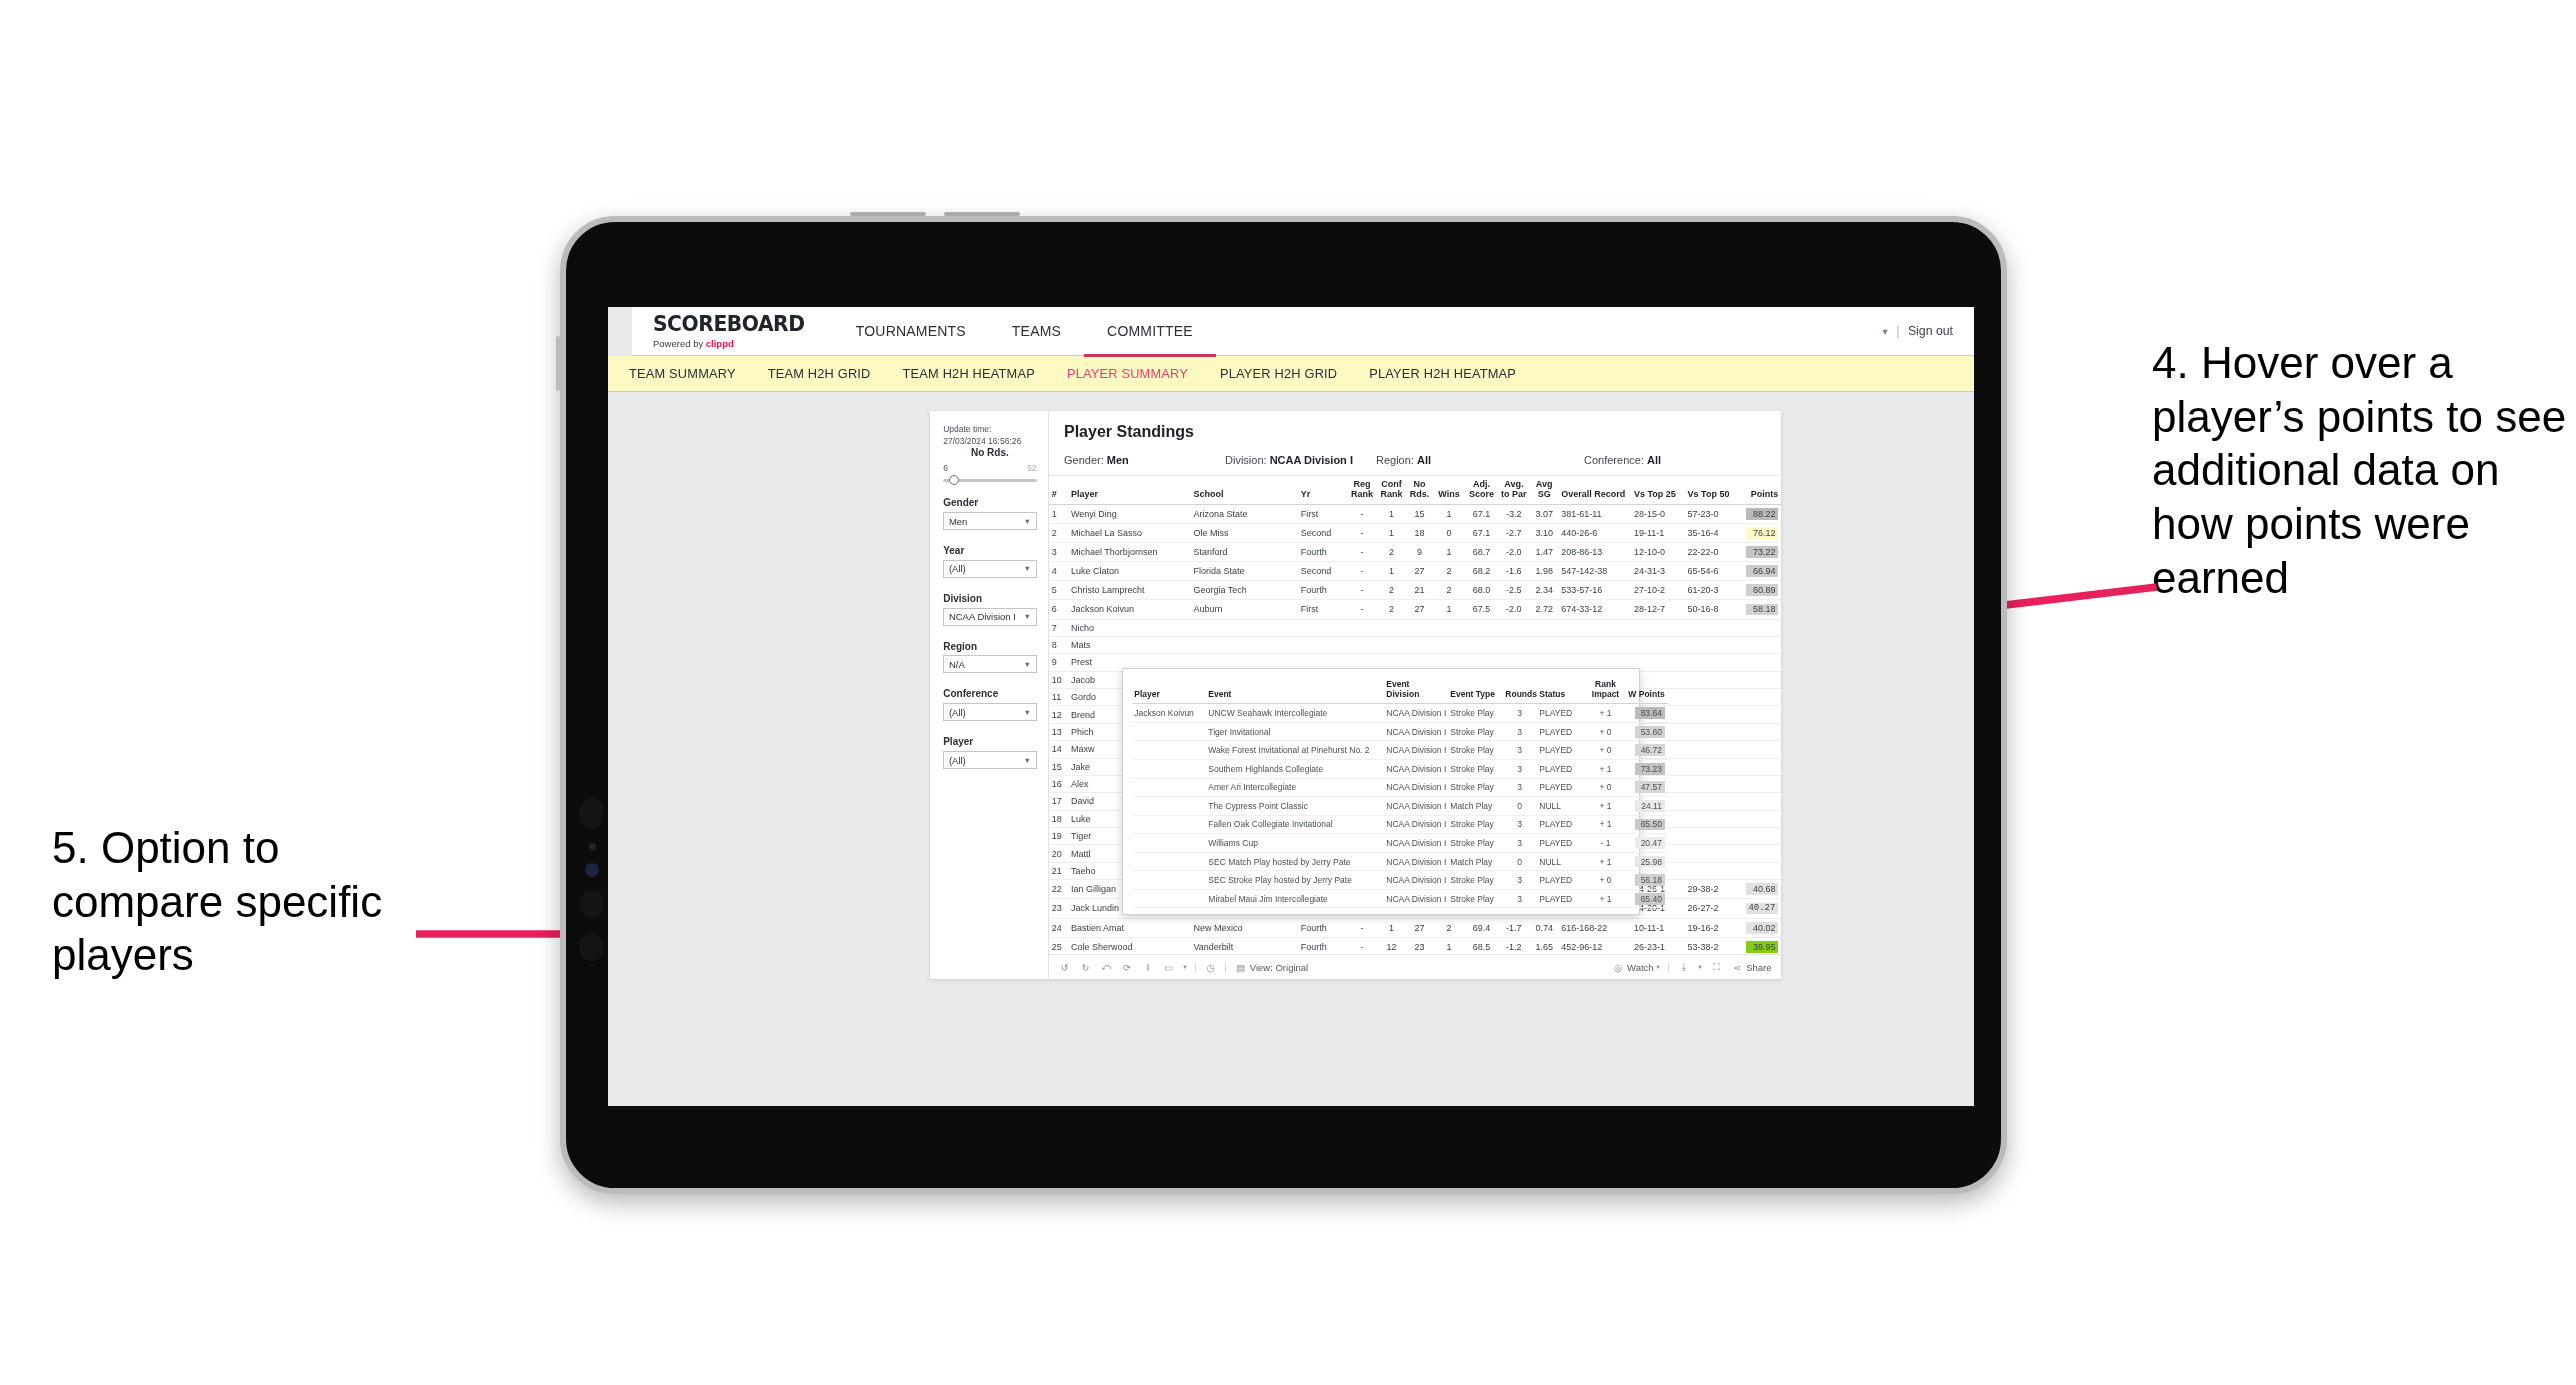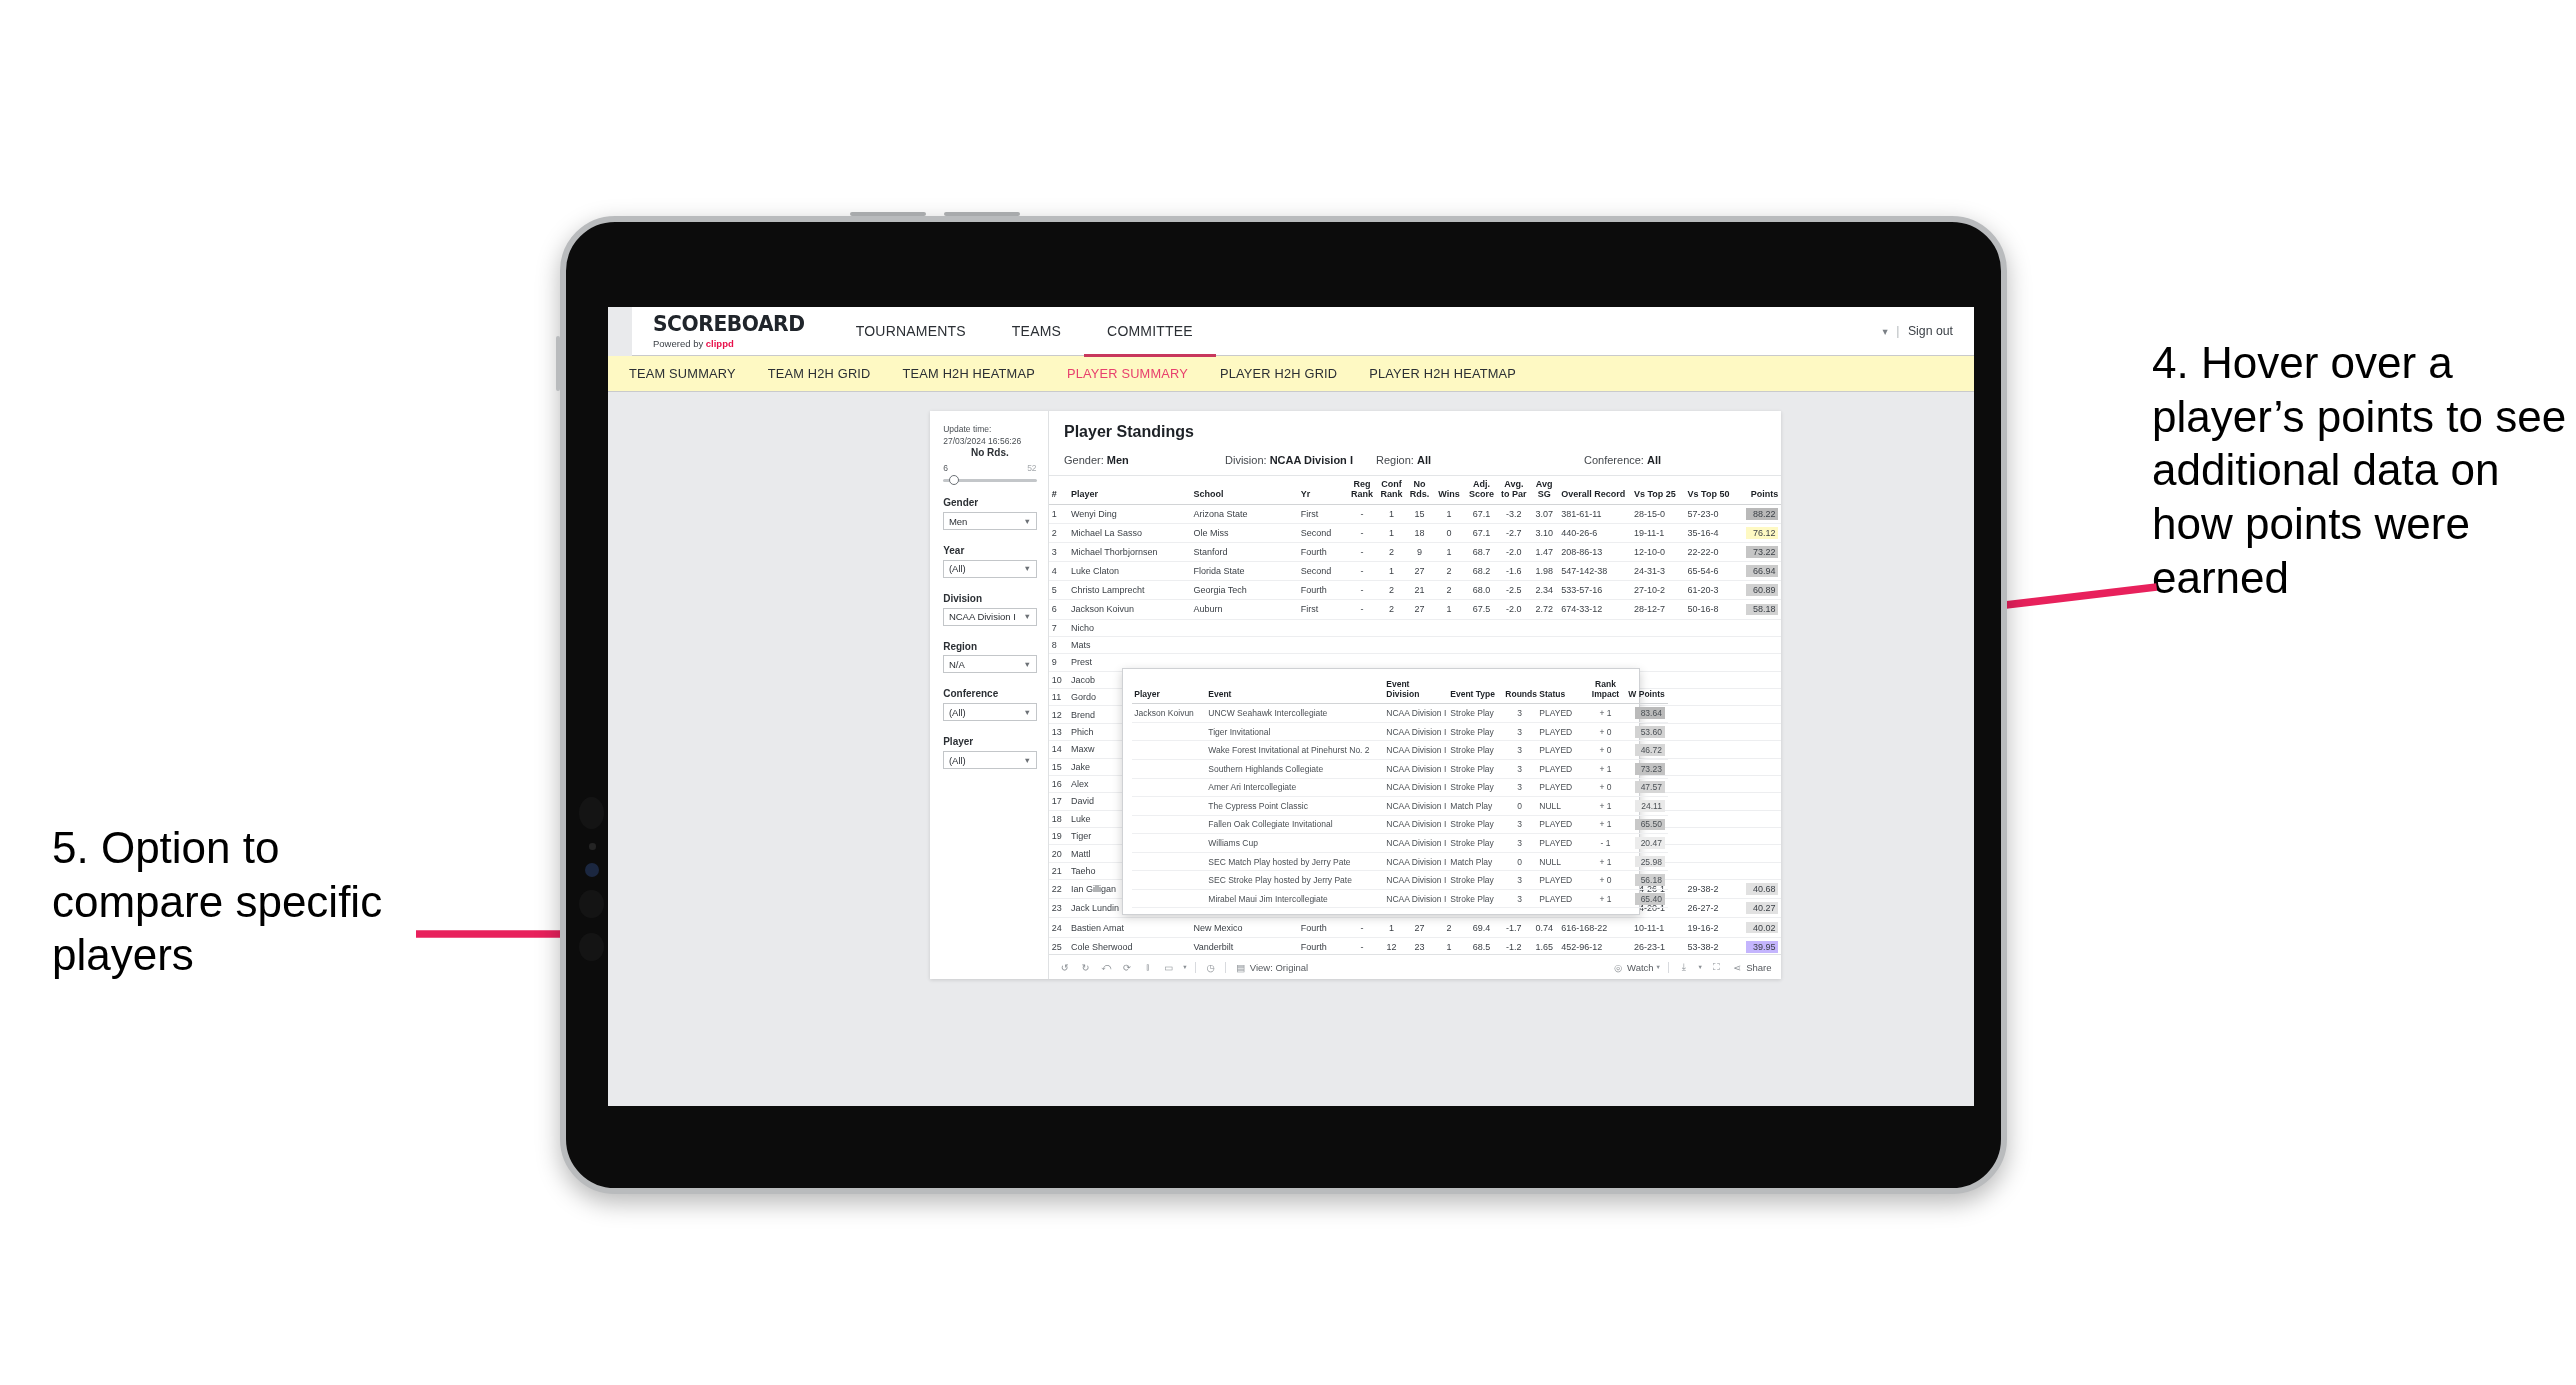--- a/index.html
+++ b/index.html
@@ -756,21 +756,21 @@
                     <td class="c-rr">-</td>
                     <td class="c-cr">11</td>
                     <td class="c-nr">24</td>
                     <td class="c-w">0</td>
                     <td class="c-adj">68.5</td>
                     <td class="c-atp">-2.3</td>
                     <td class="c-sg">1.68</td>
                     <td class="c-or">509-82-21</td>
                     <td class="c-t25">14-20-1</td>
                     <td class="c-t50">26-27-2</td>
-                    <td class="c-pts pts"><span style="background: rgb(225, 225, 225);">40.27</span></td>
+                    <td class="c-pts pts"><span style="background: rgb(225, 225, 225); font-family: Liberation Mono, monospace;">40.27</span></td>
                   </tr>
                   <tr>
                     <td class="c-num">24</td>
                     <td class="c-player">Bastien Amat</td>
                     <td class="c-school">New Mexico</td>
                     <td class="c-yr">Fourth</td>
                     <td class="c-rr">-</td>
                     <td class="c-cr">1</td>
                     <td class="c-nr">27</td>
                     <td class="c-w">2</td>
@@ -790,21 +790,21 @@
                     <td class="c-rr">-</td>
                     <td class="c-cr">12</td>
                     <td class="c-nr">23</td>
                     <td class="c-w">1</td>
                     <td class="c-adj">68.5</td>
                     <td class="c-atp">-1.2</td>
                     <td class="c-sg">1.65</td>
                     <td class="c-or">452-96-12</td>
                     <td class="c-t25">26-23-1</td>
                     <td class="c-t50">53-38-2</td>
-                    <td class="c-pts pts"><span style="background: #c4b5fd;">39.95</span></td>
+                    <td class="c-pts pts"><span style="background: #84cc16;">39.95</span></td>
                   </tr>
                 </tbody>
             </table>
 
             <div id="tooltip">
               <table class="tt">
                 <thead>
                     <tr>
                   <th class="tc-player">Player</th>
                   <th class="tc-event">Event</th>

